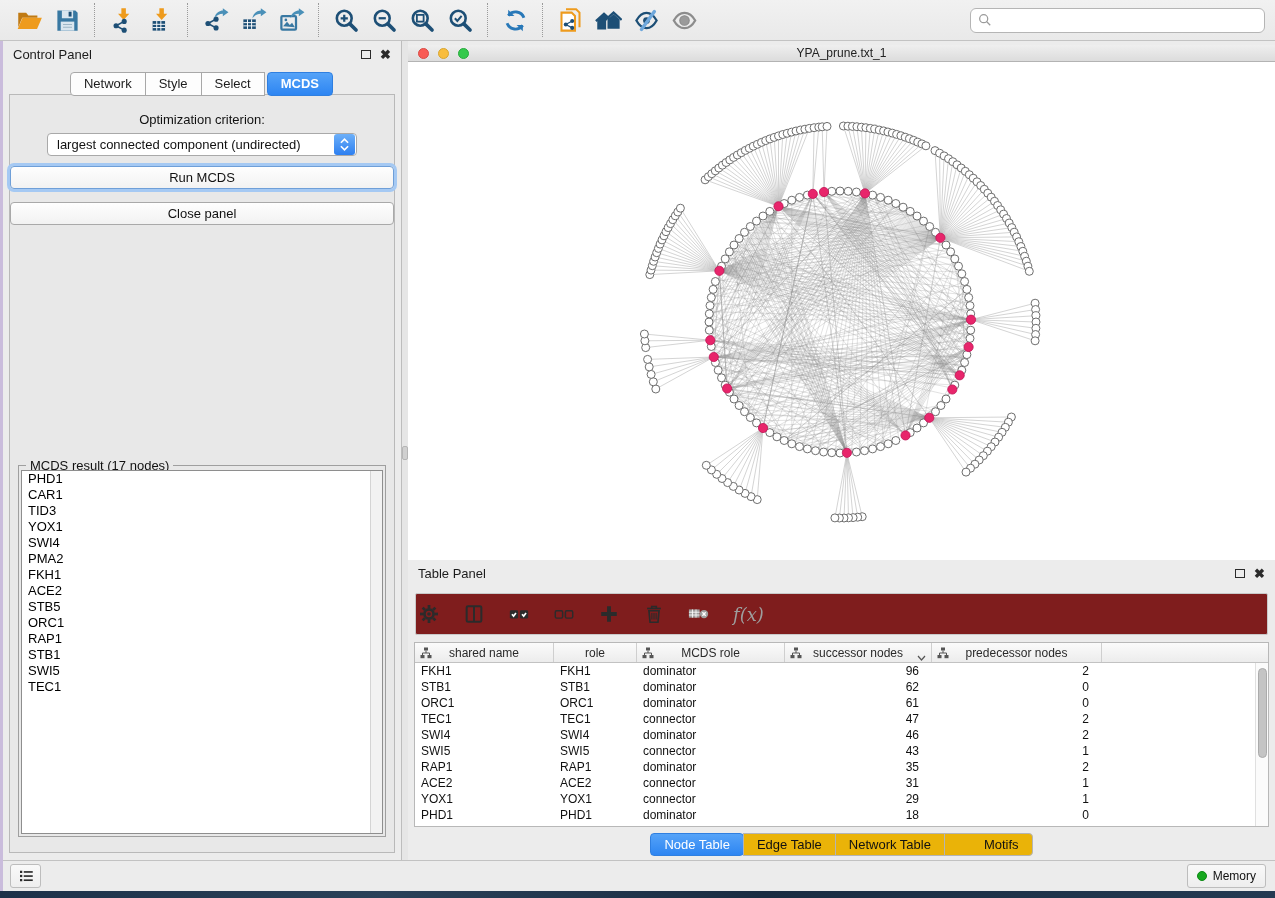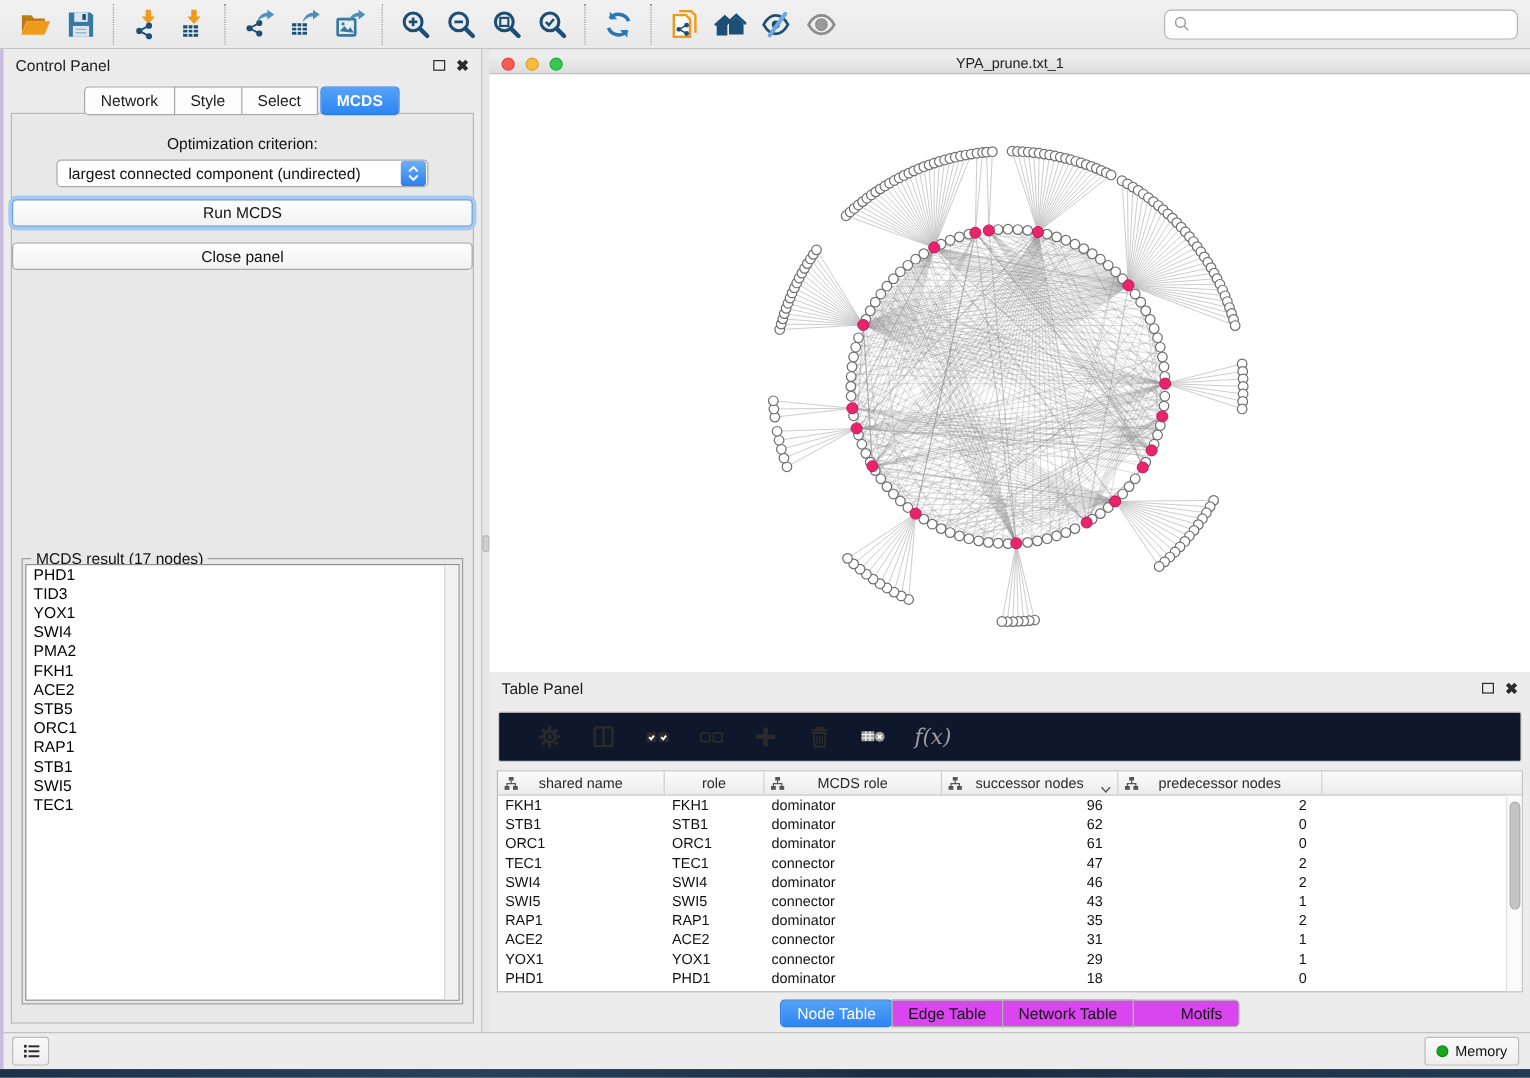--- a/index.html
+++ b/index.html
@@ -81,22 +81,22 @@
     display:flex; align-items:center; position:relative; }
   .traffic { width:11px; height:11px; border-radius:50%; margin-left:9px; display:inline-block; cursor:pointer; }
   #tl-red { background:#f95b54; border:0.5px solid #d94b45; margin-left:10px; }
   #tl-yellow { background:#f8bd3e; border:0.5px solid #d8a630; }
   #tl-green { background:#35c94d; border:0.5px solid #27ab3d; }
   #net-title { position:absolute; width:100%; text-align:center; font-size:12px; color:#222; }
   #net-canvas { position:relative; height:498px; background:#fff; }
 
   
   #table-panel { left:408px; top:560px; width:867px; height:298px; background:#ececec; }
-  #tp-toolbar { position:absolute; left:7px; right:7px; top:33px; height:42px; background:#0f172a;
-    border:1px solid #c9c9c9; border-radius:2px; display:flex; align-items:center; padding-left:31px; gap:23px; }
+  #tp-toolbar { position:absolute; left:7px; right:7px; top:33px; height:42px; background:#7f1d1d;
+    border:1px solid #c9c9c9; border-radius:2px; display:flex; align-items:center; padding-left:2px; gap:23px; }
   .tp-icon { display:inline-flex; align-items:center; justify-content:center; cursor:pointer; }
   .tp-icon svg { width:22px; height:22px; }
   .tp-icon.disabled { cursor:default; }
   .fx-label { font-family:"DejaVu Serif", serif; font-style:italic; font-size:18px; color:#9e9e9e; }
 
   #tp-table { position:absolute; left:6px; right:6px; top:82px; height:185px; background:#fff;
     border:1px solid #b8b8b8; }
   #tp-head { display:flex; height:20px; background:linear-gradient(#fbfbfb,#ececec);
     border-bottom:1px solid #c2c2c2; }
   .th { position:relative; display:flex; align-items:center; justify-content:center;
@@ -106,21 +106,21 @@
   .tbody { position:absolute; left:0; right:13px; top:20px; bottom:0; overflow:hidden; }
   .tr { display:flex; height:16px; }
   .td { flex:0 0 auto; font-size:12px; color:#111; line-height:16px; white-space:nowrap; }
   .td.l { padding-left:6px; } .td.r { text-align:right; padding-right:13px; }
   #tp-scroll { position:absolute; right:0; top:20px; bottom:0; width:13px; background:#fbfbfb;
     border-left:1px solid #e0e0e0; }
   #tp-thumb { position:absolute; left:2px; top:5px; width:9px; height:90px; background:#c4c4c4;
     border:1px solid #ababab; border-radius:5px; }
 
   #tp-tabs { position:absolute; left:0; right:0; top:273px; display:flex; justify-content:center; }
-  .tp-tab { font-size:13px; height:23px; line-height:21px; padding:0 13px; background:#d946ef;
+  .tp-tab { font-size:13px; height:23px; line-height:21px; padding:0 13px; background:#eab308;
     border:1px solid #b4b4b4; margin-left:-1px; color:#111; cursor:pointer; }
   .tp-tab:first-child { border-radius:4px 0 0 4px; margin-left:0; }
   .tp-tab:last-child { border-radius:0 4px 4px 0;padding-left:39px; }
   .tp-tab.active { background:linear-gradient(#55a3f8,#2d85f2); color:#fff; border-color:#2f7fe0; border-radius:4px; }
 
   
   #statusbar { left:0; top:860px; width:1275px; height:31px; background:#ececec; border-top:1px solid #c2c2c2; }
   #list-btn { position:absolute; left:10px; top:3px; width:31px; height:24px; background:linear-gradient(#f9f9f9,#eee);
     border:1px solid #bdbdbd; border-radius:3px; display:flex; align-items:center; justify-content:center; cursor:pointer; }
   #memory-btn { position:absolute; right:9px; top:3px; height:24px; padding:0 9px; background:linear-gradient(#f9f9f9,#eee);
@@ -322,20 +322,21 @@
       <div id="opt-label">Optimization criterion:</div>
       <div id="cp-buttons">
         <button class="cp-btn focus-ring">Run MCDS</button>
         <button class="cp-btn">Close panel</button>
       </div>
       <div id="result-group">
         <span id="result-legend">MCDS result (17 nodes)</span>
         <div id="result-list">
           <div id="result-items">
               <div class="result-item">PHD1</div>
+              <div class="result-item">CAR1</div>
               <div class="result-item">TID3</div>
               <div class="result-item">YOX1</div>
               <div class="result-item">SWI4</div>
               <div class="result-item">PMA2</div>
               <div class="result-item">FKH1</div>
               <div class="result-item">ACE2</div>
               <div class="result-item">STB5</div>
               <div class="result-item">ORC1</div>
               <div class="result-item">RAP1</div>
               <div class="result-item">STB1</div>

